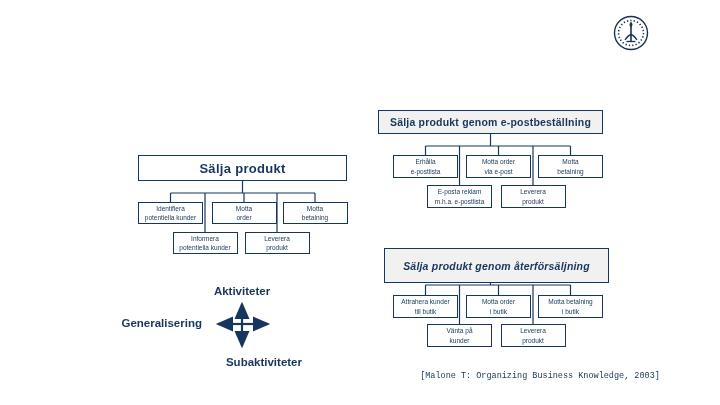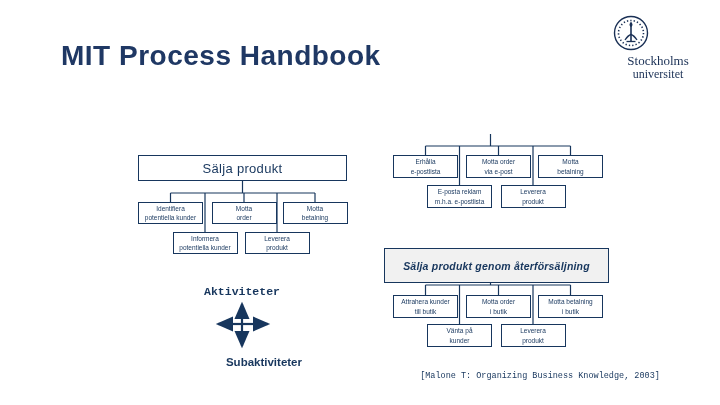--- a/index.html
+++ b/index.html
@@ -24,50 +24,45 @@
   .logo-line2{font-size:12px;}
   
   .lines{position:absolute;left:0;top:0;pointer-events:none;}
   
   .box{
     position:absolute;box-sizing:border-box;
     border:1px solid #17365d;background:#ffffff;
     display:flex;align-items:center;justify-content:center;
     text-align:center;color:#17365d;
   }
-  .root-box{font-weight:normal;font-size:13px;border-width:1.5px;letter-spacing:.3px;}
+  .root-box{font-weight:bold;font-size:13px;border-width:1.5px;letter-spacing:.3px;}
   .header-box{font-weight:bold;font-size:10.5px;border-width:1.5px;background:#f1f1f1;letter-spacing:.2px;}
   .small{font-size:6.5px;line-height:1.45;white-space:pre-line;}
   
   .axis-label{position:absolute;font-weight:bold;font-size:11.5px;color:#17365d;}
   .t-center{text-align:center;}
   .t-right{text-align:right;}
   .t-left{text-align:left;}
   .citation{position:absolute;left:400px;top:371px;width:280px;text-align:center;font-size:8.5px;color:#17365d;font-family:Liberation Mono, monospace;}
 </style>
 </head>
 <body>
 
 <div class="slide">
 
-  <h1 class="title">MIT Process Handbook</h1>
 
   <div class="logo">
     <svg class="seal" width="38" height="38" viewBox="0 0 38 38" style="margin-left:6px;">
       <circle cx="19" cy="19" r="16.5" fill="none" stroke="#1a3055" stroke-width="1.4"></circle>
       <circle cx="19" cy="19" r="12.5" fill="none" stroke="#1a3055" stroke-width="1.6" stroke-dasharray="1.3 2.1"></circle>
       <line x1="19" y1="12" x2="19" y2="27" stroke="#1a3055" stroke-width="1.6"></line>
       <path d="M19 7.5 C17.2 10 16.8 11.5 19 13 C21.2 11.5 20.8 10 19 7.5 Z" fill="#1a3055"></path>
       <path d="M13 26 C15 23 17 21 19 20.5 C21 21 23 23 25 26" fill="none" stroke="#1a3055" stroke-width="1.3"></path>
       <line x1="14.5" y1="27.5" x2="23.5" y2="27.5" stroke="#1a3055" stroke-width="1.3"></line>
     </svg>
-    <div class="logo-text">
-      <div class="logo-line1">Stockholms</div>
-      <div class="logo-line2">universitet</div>
-    </div>
   </div>
 
   <svg class="lines" width="720" height="405" viewBox="0 0 720 405">
     <defs>
       <marker id="arw" markerWidth="9" markerHeight="8" refX="7" refY="3.5" orient="auto">
         <path d="M0,0 L8,3.5 L0,7 Z" fill="#17365d"></path>
       </marker>
     </defs>
     <g stroke="#17365d" stroke-width="1.2" fill="none">
 
@@ -96,20 +91,21 @@
         <path d="M533 285 V324"></path>
     </g>
     <g stroke="#17365d" stroke-width="2.2" fill="none">
       <path d="M242 324 L242 304" marker-end="url(#arw)"></path>
       <path d="M242 324 L242 346" marker-end="url(#arw)"></path>
       <path d="M242 324 L218 324" marker-end="url(#arw)"></path>
       <path d="M242 324 L268 324" marker-end="url(#arw)"></path>
     </g>
   </svg>
 
+  <div class="box header-box" style="left:378px;top:110px;width:225px;height:24px;">Sälja produkt genom e-postbeställning</div>
   <div class="box header-box" style="left:384px;top:248px;width:225px;height:35px;font-style:italic;">Sälja produkt genom återförsäljning</div>
 
   <div class="box root-box" style="left:138px;top:155px;width:209px;height:26px;">Sälja produkt</div>
   <div class="box small" style="left:138px;top:202px;width:65px;height:22px;">Identifiera
 potentiella kunder</div>
   <div class="box small" style="left:211.5px;top:202px;width:65px;height:22px;">Motta
 order</div>
   <div class="box small" style="left:282.5px;top:202px;width:65px;height:22px;">Motta
 betalning</div>
   <div class="box small" style="left:172.5px;top:232px;width:65px;height:22px;">Informera
@@ -132,18 +128,19 @@
 till butik</div>
   <div class="box small" style="left:466px;top:295px;width:65px;height:23px;">Motta order
 i butik</div>
   <div class="box small" style="left:538px;top:295px;width:65px;height:23px;">Motta betalning
 i butik</div>
   <div class="box small" style="left:427px;top:324px;width:65px;height:23px;">Vänta på
 kunder</div>
   <div class="box small" style="left:500.5px;top:324px;width:65px;height:23px;">Leverera
 produkt</div>
 
-  <div class="axis-label t-center" style="left:192px;top:285px;width:100px;font-family:Liberation Mono, monospace;">Aktiviteter</div>
+  <div class="axis-label t-center" style="left:192px;top:285px;width:100px;">Aktiviteter</div>
   <div class="axis-label t-center" style="left:182px;top:356px;width:120px;text-align:right;">Subaktiviteter</div>
+  <div class="axis-label t-right" style="left:98px;top:317px;width:104px;">Generalisering</div>
 
   <div class="citation">[Malone T: Organizing Business Knowledge, 2003]</div>
 
 </div>
 
 </body></html>

